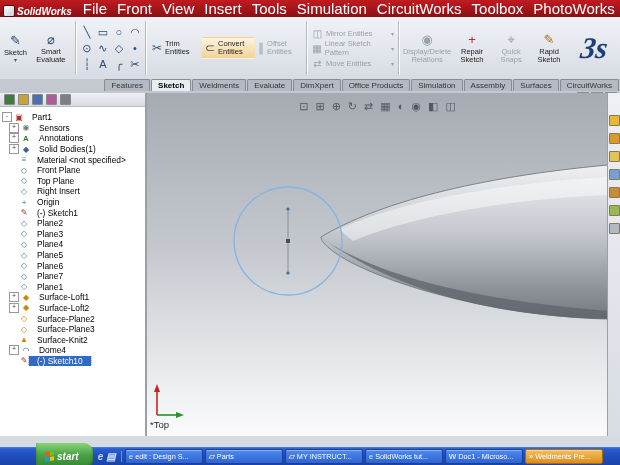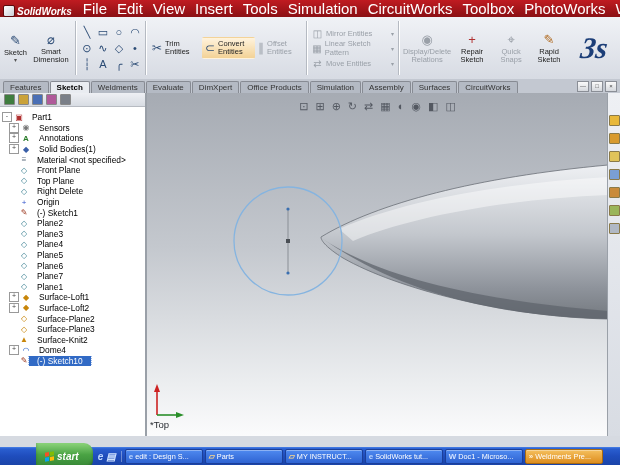--- a/index.html
+++ b/index.html
@@ -40,21 +40,21 @@
   .srow{display:flex;align-items:center;height:15px;gap:3px;padding-left:2px;}
   .sic{font-size:10px;color:#2a4a74;width:11px;text-align:center;}
   .slabel{font-size:7.5px;color:#222;}
   .sarr{font-size:6px;color:#666;margin-left:auto;padding-right:2px;}
   .logo3s{margin-left:auto;font-family:"Liberation Serif",serif;font-style:italic;
     font-weight:bold;font-size:30px;color:#1c3e78;padding-right:10px;line-height:30px;
     transform:skewX(-8deg);}
 
   
   .tabbar{position:absolute;left:0;top:79px;right:0;height:14px;background:#c3c8d1;
-    border-bottom:1px solid #8a8e96;display:flex;align-items:flex-end;padding-left:3px;}
+    border-bottom:1px solid #8a8e96;display:flex;align-items:flex-end;padding-left:9px;flex-direction:column;}
   .tab{font-size:8px;padding:1px 6px 1px 6px;margin-right:1px;background:#b4bac4;
     border:1px solid #878b93;border-bottom:none;border-radius:2px 2px 0 0;color:#333;}
   .tab.active{background:#e9ecf1;font-weight:bold;color:#000;}
   .win-controls{margin-left:auto;display:flex;gap:2px;padding:1px 3px;}
   .wc{width:10px;height:9px;background:linear-gradient(#fafafa,#d5d8dd);
     border:1px solid #8a8e96;font-size:6px;line-height:9px;text-align:center;color:#444;}
 
   
   .tree-panel{position:absolute;left:0;top:93px;width:145px;bottom:29px;background:#fff;
     border-right:2px solid #9aa0a8;overflow:hidden;}
@@ -127,21 +127,21 @@
 
 <div id="app">
 
   <div class="titlebar">
     <div class="sw-logo">
       <span class="mark"></span>
       <span class="nm">SolidWorks</span>
     </div>
     <div class="menus" id="menus" style="display:flex;">
         <span class="menu-item">File</span>
-        <span class="menu-item">Edit</span>
+        <span class="menu-item">Front</span>
         <span class="menu-item">View</span>
         <span class="menu-item">Insert</span>
         <span class="menu-item">Tools</span>
         <span class="menu-item">Simulation</span>
         <span class="menu-item">CircuitWorks</span>
         <span class="menu-item">Toolbox</span>
         <span class="menu-item">PhotoWorks</span>
         <span class="menu-item">Window</span>
         <span class="menu-item">Trim</span>
       </div>
@@ -158,21 +158,21 @@
   </div>
 
   <div class="cmdbar">
     <div class="btn-lg">
       <span class="ic">✎</span>
       <span class="lbl">Sketch</span>
       <span class="darr">▾</span>
     </div>
     <div class="btn-lg" style="width:40px">
       <span class="ic">⌀</span>
-      <span class="lbl">Smart Dimension</span>
+      <span class="lbl">Smart Evaluate</span>
     </div>
     <div class="sep"></div>
     <div class="entity-grid" id="entity-grid">
         <span class="ent">╲</span>
         <span class="ent">▭</span>
         <span class="ent">○</span>
         <span class="ent">◠</span>
         <span class="ent">⊙</span>
         <span class="ent">∿</span>
         <span class="ent">◇</span>
@@ -294,21 +294,21 @@
             <span class="tlabel">Front Plane</span>
           </div>
           <div class="titem">
             <span class="exp noexp"></span>
             <span class="tic ic-plane">◇</span>
             <span class="tlabel">Top Plane</span>
           </div>
           <div class="titem">
             <span class="exp noexp"></span>
             <span class="tic ic-plane">◇</span>
-            <span class="tlabel">Right Delete</span>
+            <span class="tlabel">Right Insert</span>
           </div>
           <div class="titem">
             <span class="exp noexp"></span>
             <span class="tic ic-origin">+</span>
             <span class="tlabel">Origin</span>
           </div>
           <div class="titem">
             <span class="exp noexp"></span>
             <span class="tic ic-sketch">✎</span>
             <span class="tlabel">(-) Sketch1</span>

